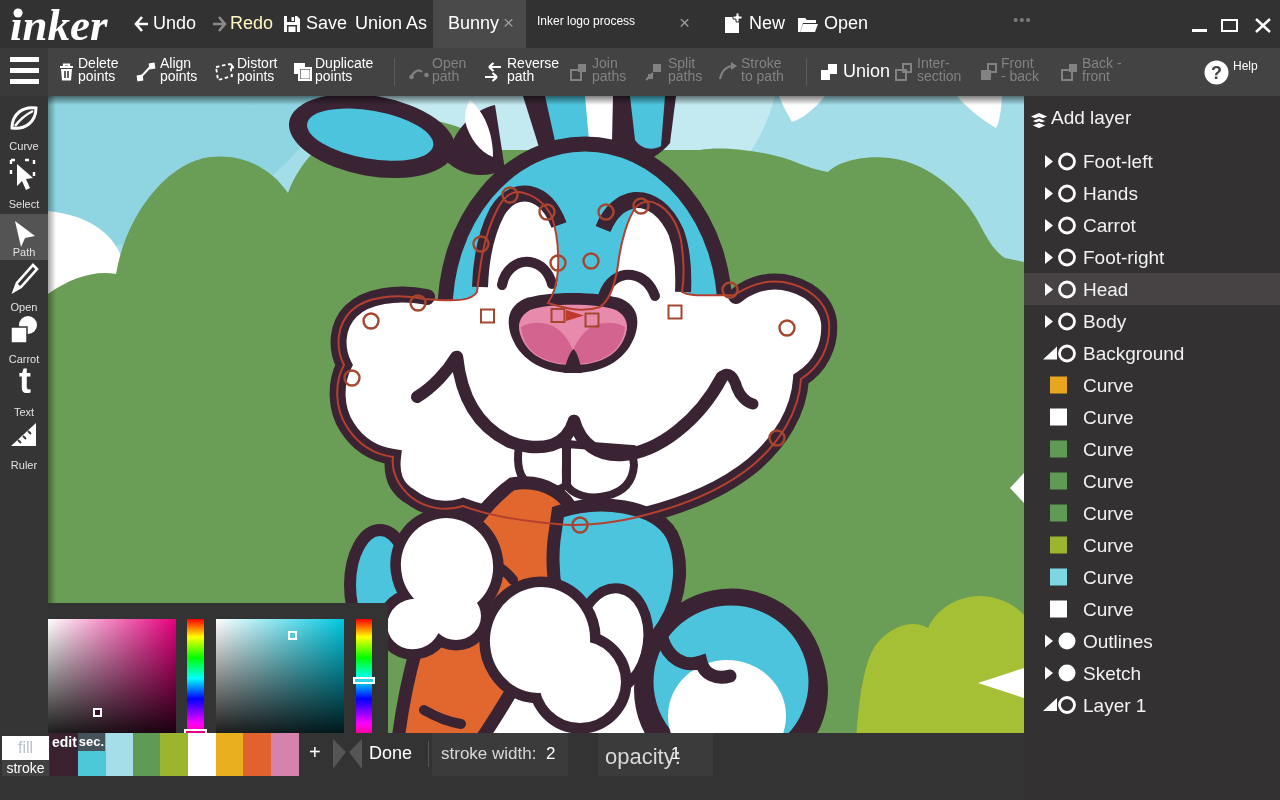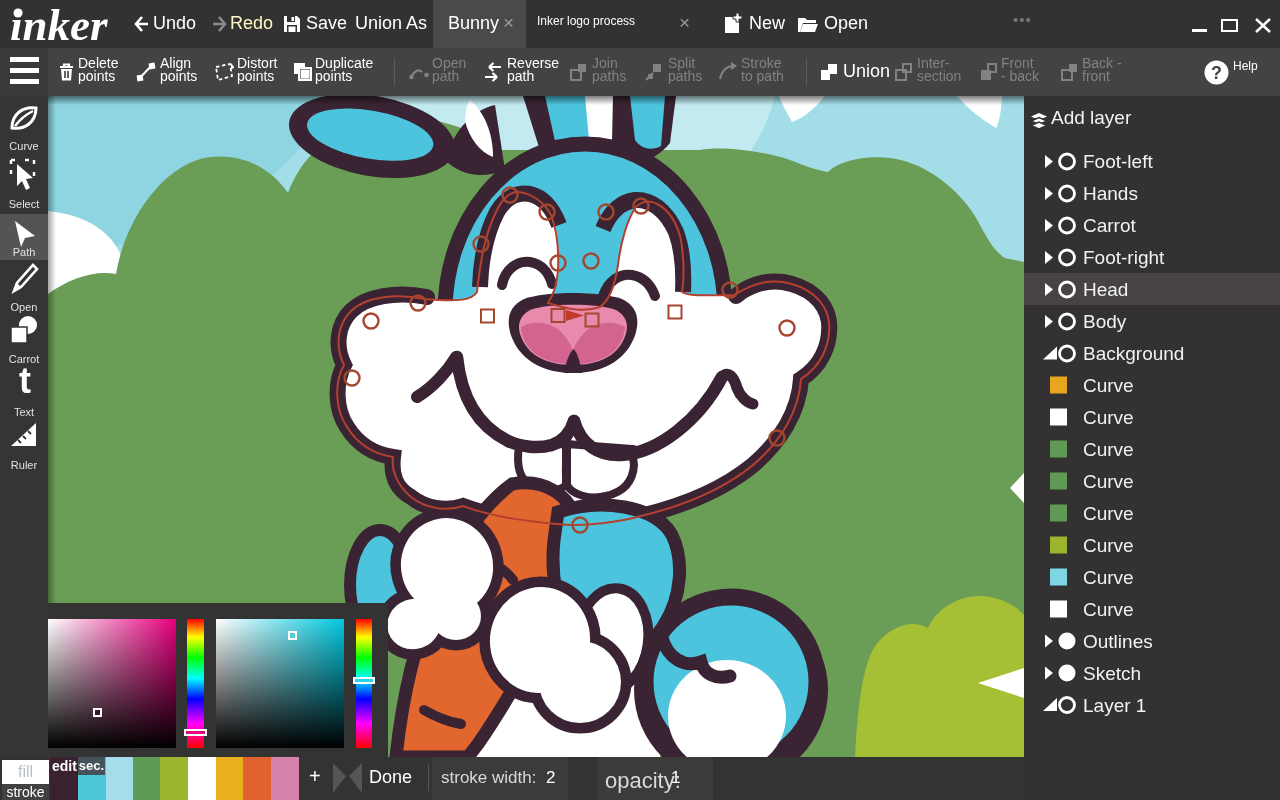--- a/index.html
+++ b/index.html
@@ -5,21 +5,21 @@
 * { margin:0; padding:0; box-sizing:border-box; }
 html,body { width:1280px; height:800px; overflow:hidden; background:#333; }
 body { font-family:"Liberation Sans", sans-serif; position:relative; }
 .abs { position:absolute; }
 #topbar { left:0; top:0; width:1280px; height:48px; background:#333233; }
 #toolbar { left:0; top:48px; width:1280px; height:48px; background:#434343; }
 #hamcell { left:0; top:48px; width:48px; height:48px; background:#3a3a3a; }
 #sidebar { left:0; top:96px; width:48px; height:661px; background:#353535; }
 #panel { left:1024px; top:96px; width:256px; height:704px; background:#343132; }
 #pickers { left:48px; top:603px; width:340px; height:154px; background:#333; }
-#bottombar { left:0; top:757px; width:1024px; height:43px; background:#333; }
+#bottombar { left:0; top:733px; width:1024px; height:43px; background:#333; }
 .tb-txt { color:#fff; font-size:18px; }
 .tb-gray { color:#fef9c3; }
 .tool-lbl { color:#fff; font-size:14px; line-height:12.5px; }
 .tool-gray { color:#828282; }
 .side-lbl { color:#e2e2e2; font-size:11px; text-align:center; width:48px; }
 .row-txt { color:#f2f2f2; font-size:19px; }
 </style>
 </head>
 <body>
 <div id="topbar" class="abs">

